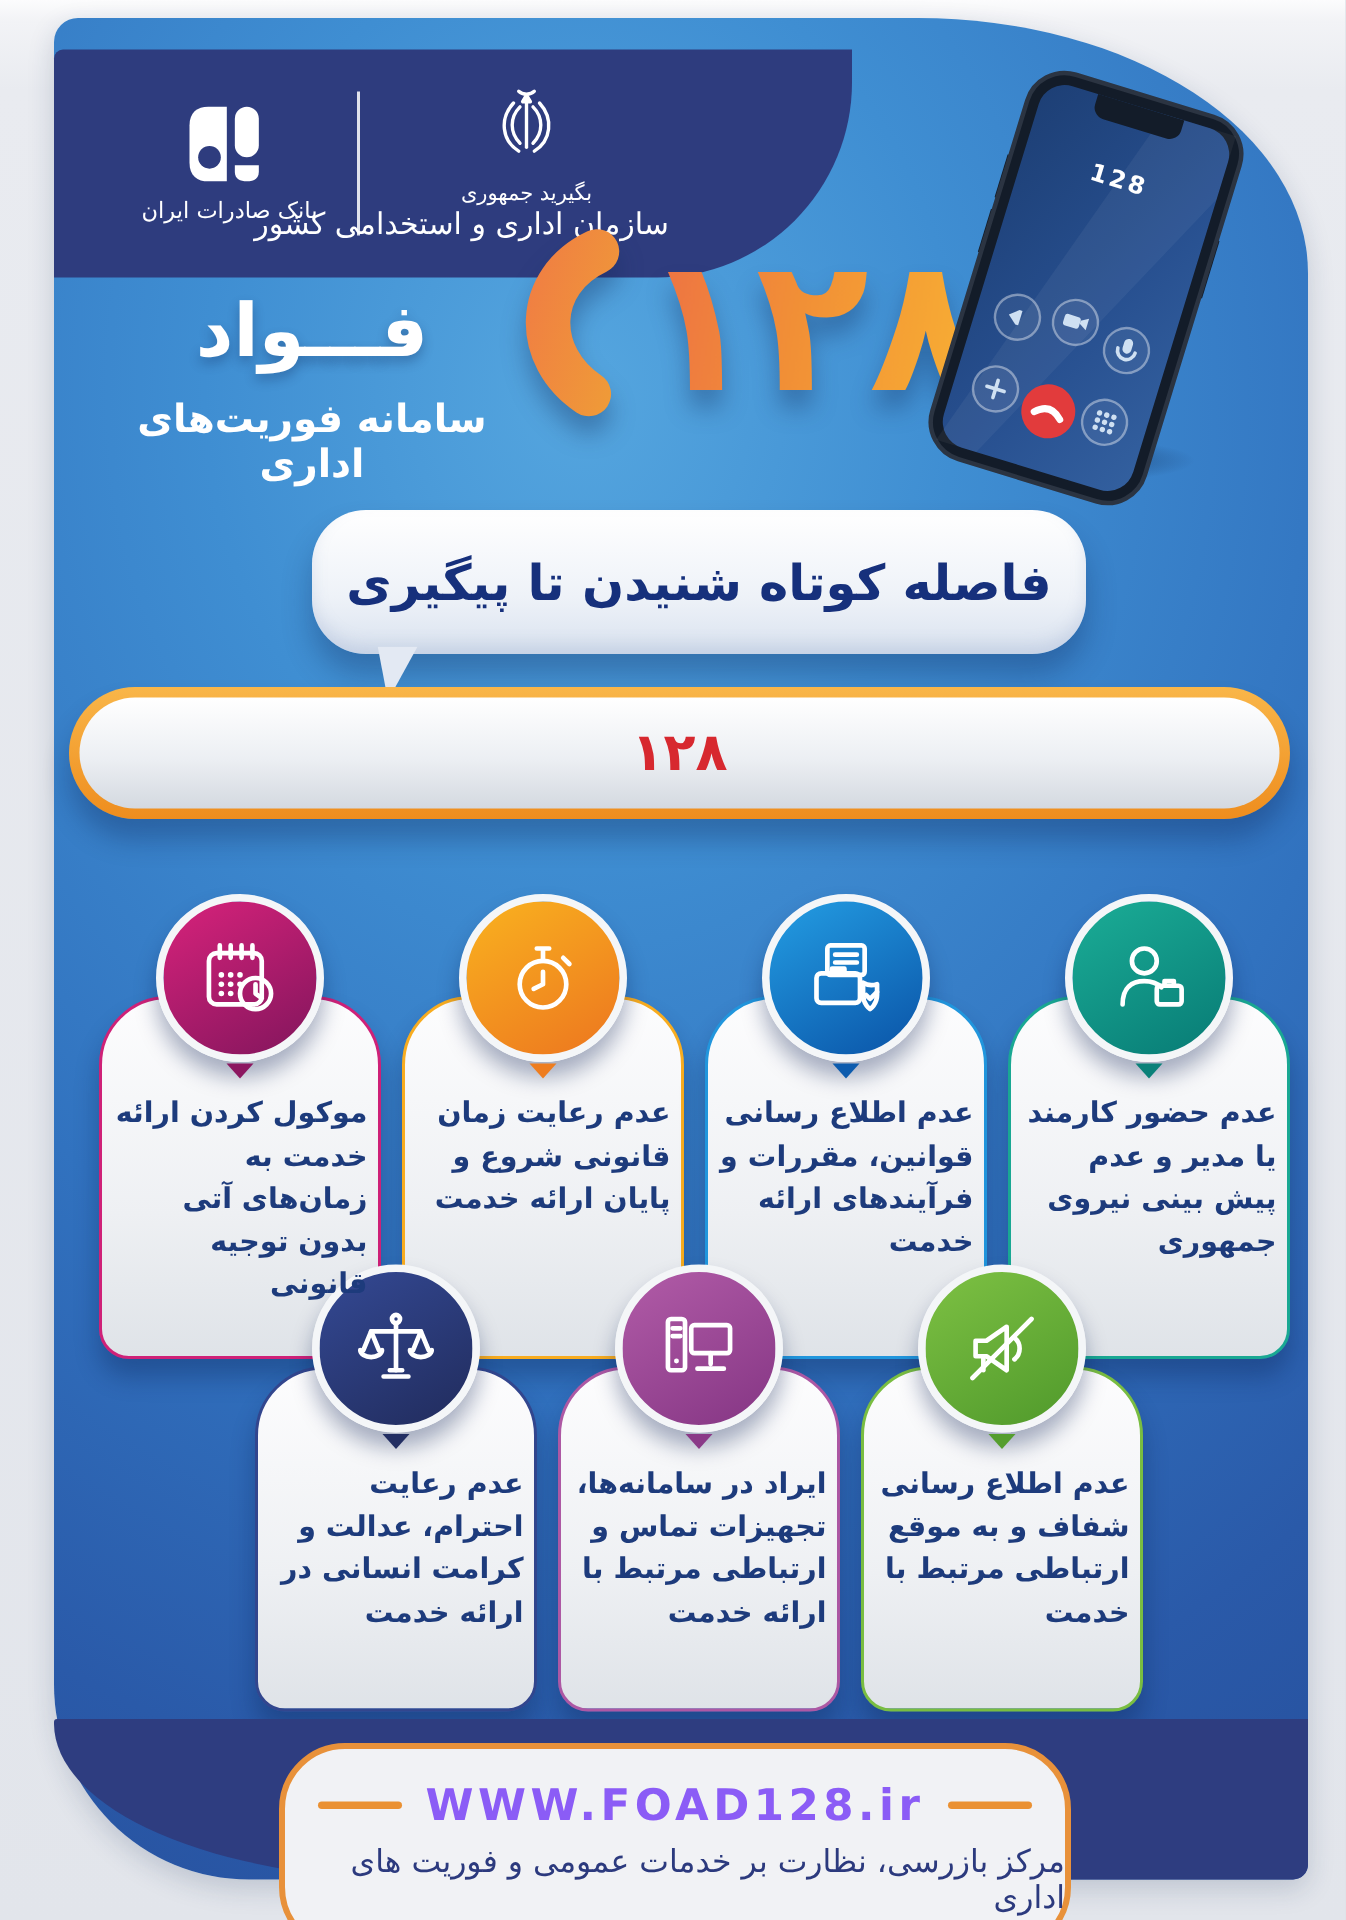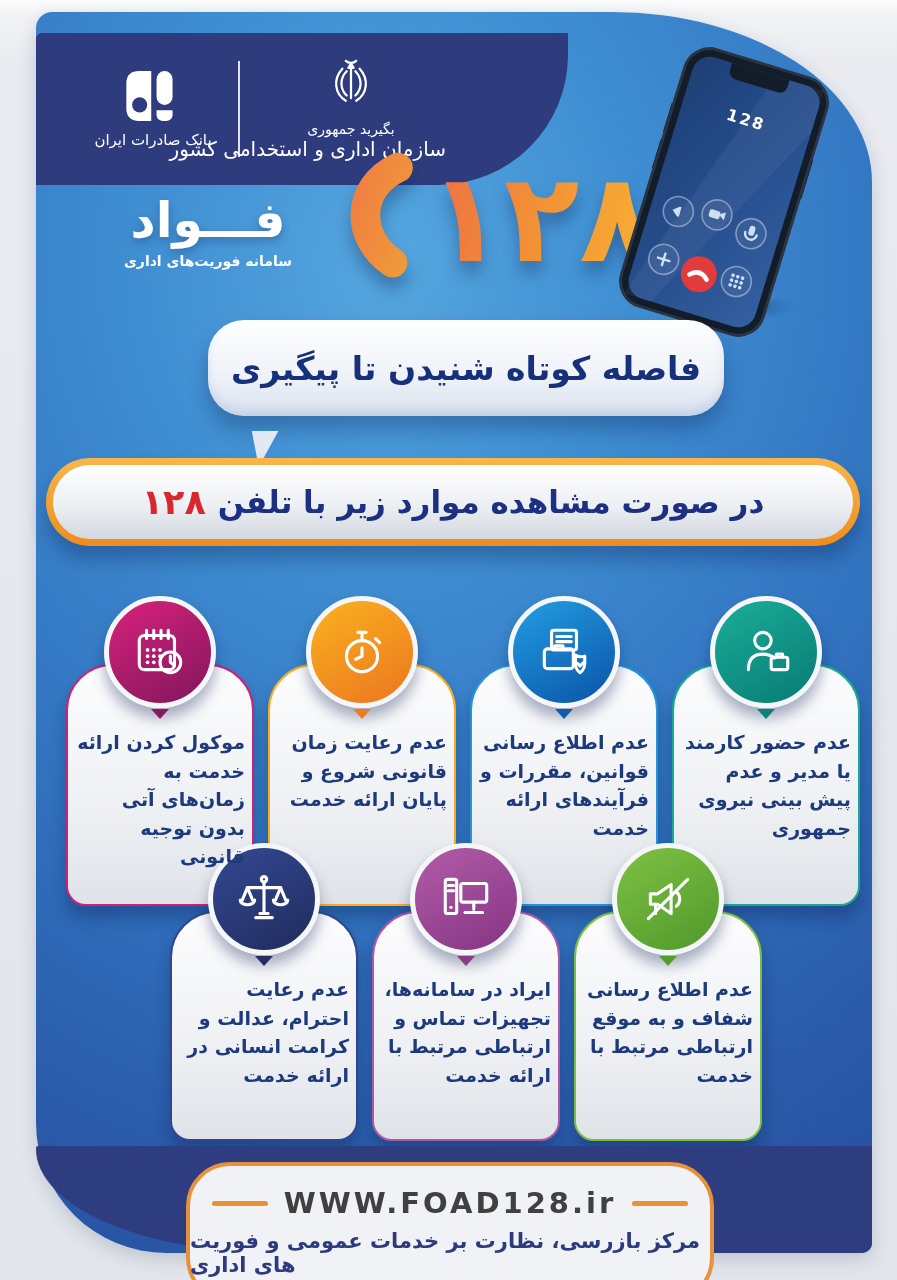--- a/index.html
+++ b/index.html
@@ -25,37 +25,37 @@
   .bank-block svg{width:64px;height:54px;}
   .bank-name{font-size:15px;margin-top:4px;white-space:nowrap;direction:rtl;}
   .hdr-divider{width:2px;height:96px;background:rgba(255,255,255,.85);margin:0 16px 0 10px;}
   .gov-block{width:190px;text-align:center;}
   .gov-block svg{width:52px;height:58px;}
   .gov-line1{font-size:14px;direction:rtl;margin-top:2px;}
   .gov-line2{font-size:20px;direction:rtl;white-space:nowrap;}
   
   .brand{position:absolute;left:62px;top:196px;width:292px;text-align:center;color:#fff;}
   .brand-title{font-size:49px;font-weight:bold;line-height:1;text-shadow:0 4px 8px rgba(10,30,80,.3);}
-  .brand-sub{font-size:14px;font-weight:bold;margin-top:8px;direction:rtl;}
+  .brand-sub{font-size:26px;font-weight:bold;margin-top:20px;direction:rtl;}
   
   .number-group{position:absolute;left:332px;top:150px;display:flex;align-items:center;gap:4px;direction:ltr;}
   .handset-icon svg{width:92px;height:132px;filter:drop-shadow(0 12px 8px rgba(15,40,90,.35));}
   .digits{
     font-size:124px;font-weight:800;line-height:1.05;letter-spacing:2px;color:#f29b35;
     background:linear-gradient(100deg,#ed6f45 0%,#f18f36 45%,#f8b133 100%);
     -webkit-background-clip:text;background-clip:text;-webkit-text-fill-color:transparent;
     filter:drop-shadow(0 12px 8px rgba(15,40,90,.35));
   }
   
   .phone{position:absolute;left:648px;top:56px;width:152px;height:272px;transform:rotate(17deg);}
   .phone-shadow{position:absolute;left:628px;top:288px;width:196px;height:38px;
     background:radial-gradient(50% 50% at 50% 50%,rgba(8,25,60,.45),rgba(8,25,60,0) 72%);}
   
   .bubble{
-    position:absolute;left:208px;top:320px;width:516px;height:96px;border-radius:36px;
+    position:absolute;left:208px;top:340px;width:516px;height:96px;border-radius:36px;
     background:linear-gradient(180deg,#ffffff 0%,#eef2f8 60%,#d9e2ef 100%);
     box-shadow:0 14px 20px rgba(10,30,80,.30), inset 0 -6px 10px rgba(140,160,200,.25);
     display:flex;align-items:center;justify-content:center;
   }
   .bubble-text{font-size:33px;font-weight:bold;color:#16307c;direction:rtl;}
   .bubble-tail{position:absolute;left:248px;top:431px;width:38px;height:36px;background:#e3e9f3;
     clip-path:polygon(10% 0,80% 0,28% 100%);}
   
   .cta{position:absolute;left:46px;top:458px;width:814px;height:88px;border-radius:46px;
     background:linear-gradient(180deg,#f9b649,#ee8d1e);padding:7px;box-sizing:border-box;
@@ -82,22 +82,22 @@
     border-left:9px solid transparent;border-right:9px solid transparent;border-top:10px solid var(--c2);z-index:3;}
   .card .text{position:absolute;top:132px;left:9px;right:9px;text-align:right;direction:rtl;
     font-weight:bold;font-size:19px;line-height:1.5;color:#1d3b7c;z-index:3;}
   
   .band{position:absolute;left:36px;top:1146px;width:836px;height:107px;background:#2e3d80;
     border-radius:2px 0 10px 240px / 2px 0 10px 104px;}
   .urlbox{position:absolute;left:186px;top:1162px;width:528px;height:140px;background:#f1f2f5;
     border:4px solid #e8913a;border-radius:44px;box-sizing:border-box;}
   .url-row{margin-top:20px;display:flex;align-items:center;justify-content:center;gap:16px;}
   .url-dash{width:56px;height:5px;border-radius:3px;background:#ea9133;}
-  .url-text{font-size:29px;font-weight:800;color:#404040;letter-spacing:3px;text-align:right;}
-  .org-text{margin-top:9px;text-align:left;direction:rtl;font-weight:bold;font-size:21px;color:#2c3a7e;}
+  .url-text{font-size:29px;font-weight:800;color:#8b5cf6;letter-spacing:3px;text-align:right;}
+  .org-text{margin-top:9px;text-align:right;direction:rtl;font-weight:normal;font-size:21px;color:#2c3a7e;}
   .icon-stroke{stroke:#fff;stroke-width:3;fill:none;stroke-linecap:round;stroke-linejoin:round;}
 </style>
 </head>
 <body>
 
 <div class="stage">
 
   <div class="poster"></div>
 
   <div class="header-box">
@@ -197,21 +197,20 @@
     </svg>
   </div>
 
   <div class="bubble">
     <div class="bubble-text">فاصله کوتاه شنیدن تا پیگیری</div>
   </div>
   <div class="bubble-tail"></div>
 
   <div class="cta">
     <div class="cta-inner">
-      <span>در صورت مشاهده موارد زیر با تلفن</span>
       <span class="cta-number">۱۲۸</span>
     </div>
   </div>
 
   <div class="card" style="left: 66px; top: 596px; --h: 242px; --c: #cf2178; --c2: #8c1760;">
     <div class="body"></div>
     <div class="circle">
       <svg viewBox="0 0 56 56" class="icon-stroke">
         <rect x="8" y="12" width="34" height="33" rx="5"></rect>
         <path d="M15 7v8 M22 7v8 M29 7v8 M36 7v8"></path>

